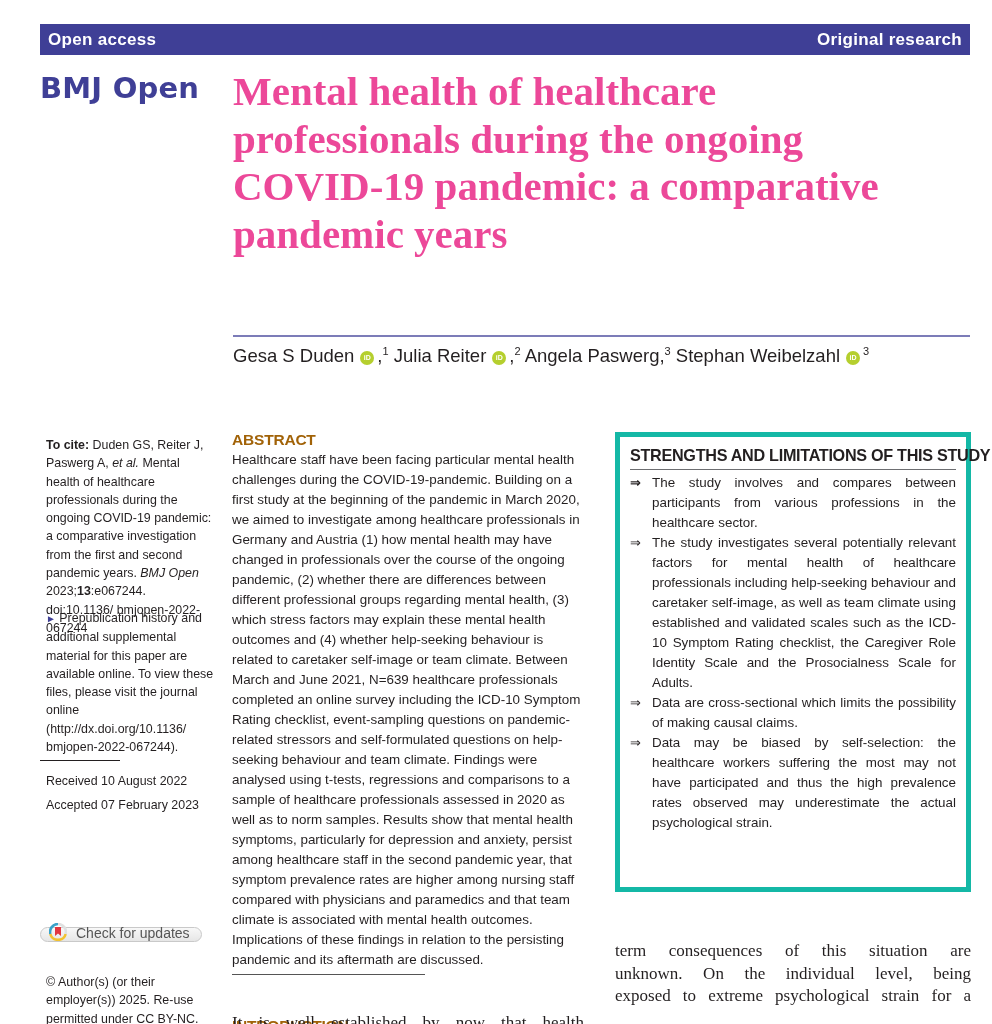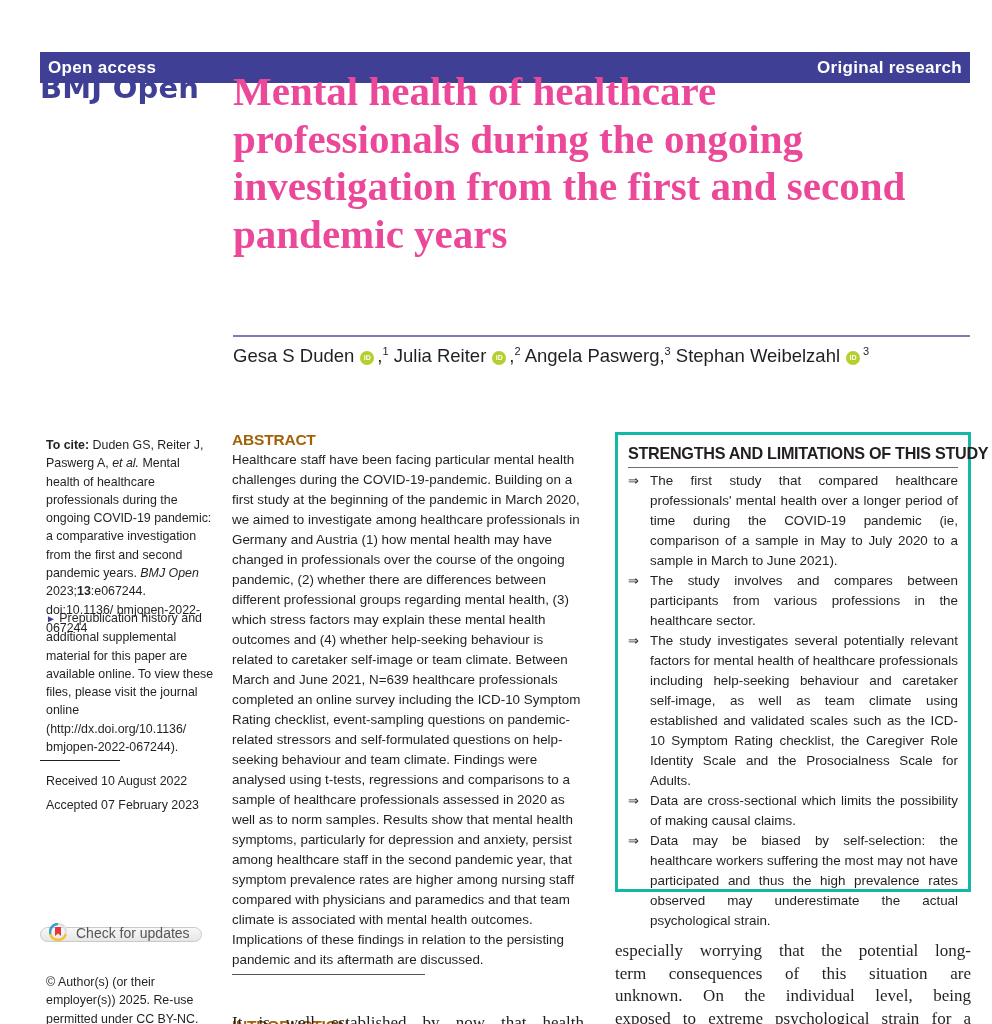--- a/index.html
+++ b/index.html
@@ -1,19 +1,19 @@
 <!DOCTYPE html>
 <html><head>
   <meta charset="utf-8">
   <style>
     html, body { margin: 0; padding: 0; background: #ffffff; }
     body { width: 992px; height: 1024px; position: relative; overflow: hidden; color: #231f20; }
 
     .topbar { position: absolute; left: 40px; top: 24px; width: 930px; height: 31px; background: #3f3f96;
-      display: flex; align-items: center; justify-content: space-between; padding: 0 8px; box-sizing: border-box; margin-top: 28px; }
+      display: flex; align-items: center; justify-content: space-between; padding: 0 8px; box-sizing: border-box; }
     .topbar span { color: #ffffff; font-family: "Liberation Sans", sans-serif; font-weight: bold; font-size: 17px; letter-spacing: 0.3px; }
 
     .logo { position: absolute; left: 40px; top: 71px; font-family: "DejaVu Sans", sans-serif; font-weight: bold;
       font-size: 29px; color: #3f3f96; letter-spacing: 0.2px; }
 
     .title { position: absolute; left: 233px; top: 68px; width: 740px; font-family: "Liberation Serif", serif; font-weight: bold;
       font-size: 41px; line-height: 47.5px; color: #ec4899; margin: 0; }
     .title-line { display: block; white-space: nowrap; }
 
     .rule-top { position: absolute; left: 233px; top: 335px; width: 737px; height: 2px; background: #7c7cb8; }
@@ -39,21 +39,21 @@
     .side-copy { top: 967px; }
 
     .abstract { position: absolute; left: 232px; top: 430px; width: 350px; font-family: "Liberation Sans", sans-serif; font-size: 13.4px; line-height: 20px; color: #231f20; }
     .section-head { font-family: "Liberation Sans", sans-serif; font-weight: bold; font-size: 15.5px; color: #a16207; letter-spacing: -0.2px; margin: 0; line-height: 20px; }
     .abstract p { margin: 0; }
     .abstract-rule { position: absolute; left: 232px; top: 974px; width: 193px; height: 1px; background: #555555; }
 
     .intro-head { position: absolute; left: 232px; top: 1016px; }
     .intro-text { position: absolute; left: 232px; top: 1012px; width: 352px; font-family: "Liberation Serif", serif; font-size: 17px; line-height: 22px; text-align: justify; text-align-last: justify; white-space: nowrap; overflow: hidden; }
 
-    .box { position: absolute; left: 615px; top: 432px; width: 356px; height: 460px; box-sizing: border-box; border: 3px solid #14b8a6; padding: 8px 10px 0 10px; }
+    .box { position: absolute; left: 615px; top: 432px; width: 356px; height: 460px; box-sizing: border-box; border: 5px solid #14b8a6; padding: 8px 10px 0 10px; }
     .box-title { font-family: "Liberation Sans", sans-serif; font-weight: bold; font-size: 16.2px; color: #231f20; margin: 0; letter-spacing: -0.3px; line-height: 20px; white-space: nowrap; }
     .box-rule { height: 1px; background: #6d6e71; margin: 4px 0 3px 0; }
     .box ul { list-style: none; margin: 0; padding: 0; }
     .box li { position: relative; padding-left: 22px; font-family: "Liberation Sans", sans-serif; font-size: 13.4px; line-height: 20px; text-align: justify; color: #231f20; }
     .box li .bullet { position: absolute; left: 0; top: 0; font-size: 13px; }
 
     .col-text { position: absolute; left: 615px; top: 940px; width: 356px; font-family: "Liberation Serif", serif; font-size: 17px; line-height: 22.5px; color: #231f20; text-align: justify; text-align-last: justify; }
     .col-text span { display: block; }
   </style>
 </head>
@@ -62,21 +62,21 @@
 <div class="topbar">
   <span>Open access</span>
   <span>Original research</span>
 </div>
 
 <div class="logo">BMJ Open</div>
 
 <h1 class="title">
   <span class="title-line">Mental health of healthcare</span>
   <span class="title-line">professionals during the ongoing</span>
-  <span class="title-line">investigation from the first and second</span>
+  <span class="title-line">COVID-19 pandemic: a comparative</span>
   <span class="title-line">pandemic years</span>
 </h1>
 
 <div class="rule-top"></div>
 
 <div class="authors">
   <span>Gesa S Duden</span><span class="orcid">iD</span>,<sup>1</sup>
   <span>Julia Reiter</span><span class="orcid">iD</span>,<sup>2</sup>
   <span>Angela Paswerg</span>,<sup>3</sup>
   <span>Stephan Weibelzahl</span><span class="orcid">iD</span><sup>3</sup>
@@ -120,26 +120,25 @@
 
 <div class="abstract-rule"></div>
 
 <h2 class="section-head intro-head">INTRODUCTION</h2>
 <div class="intro-text">It is well established by now that health</div>
 
 <div class="box">
   <h3 class="box-title">STRENGTHS AND LIMITATIONS OF THIS STUDY</h3>
   <div class="box-rule"></div>
   <ul>
-    <li><span class="bullet">⇒</span><span>The first study that compared healthcare professionals' mental health over a longer period of time during the COVID-19 pandemic (ie, comparison of a sample in May to July 2020 to a sample in March to June 2021).</span></li>
+    <li><span class="bullet">⇒</span></li>
     <li><span class="bullet">⇒</span><span>The study involves and compares between participants from various professions in the healthcare sector.</span></li>
     <li><span class="bullet">⇒</span><span>The study investigates several potentially relevant factors for mental health of healthcare professionals including help-seeking behaviour and caretaker self-image, as well as team climate using established and validated scales such as the ICD-10 Symptom Rating checklist, the Caregiver Role Identity Scale and the Prosocialness Scale for Adults.</span></li>
     <li><span class="bullet">⇒</span><span>Data are cross-sectional which limits the possibility of making causal claims.</span></li>
     <li><span class="bullet">⇒</span><span>Data may be biased by self-selection: the healthcare workers suffering the most may not have participated and thus the high prevalence rates observed may underestimate the actual psychological strain.</span></li>
   </ul>
 </div>
 
 <div class="col-text">
-  <span>especially worrying that the potential long-</span>
   <span>term consequences of this situation are</span>
   <span>unknown. On the individual level, being</span>
   <span>exposed to extreme psychological strain for a</span>
 </div>
 
 </body></html>

